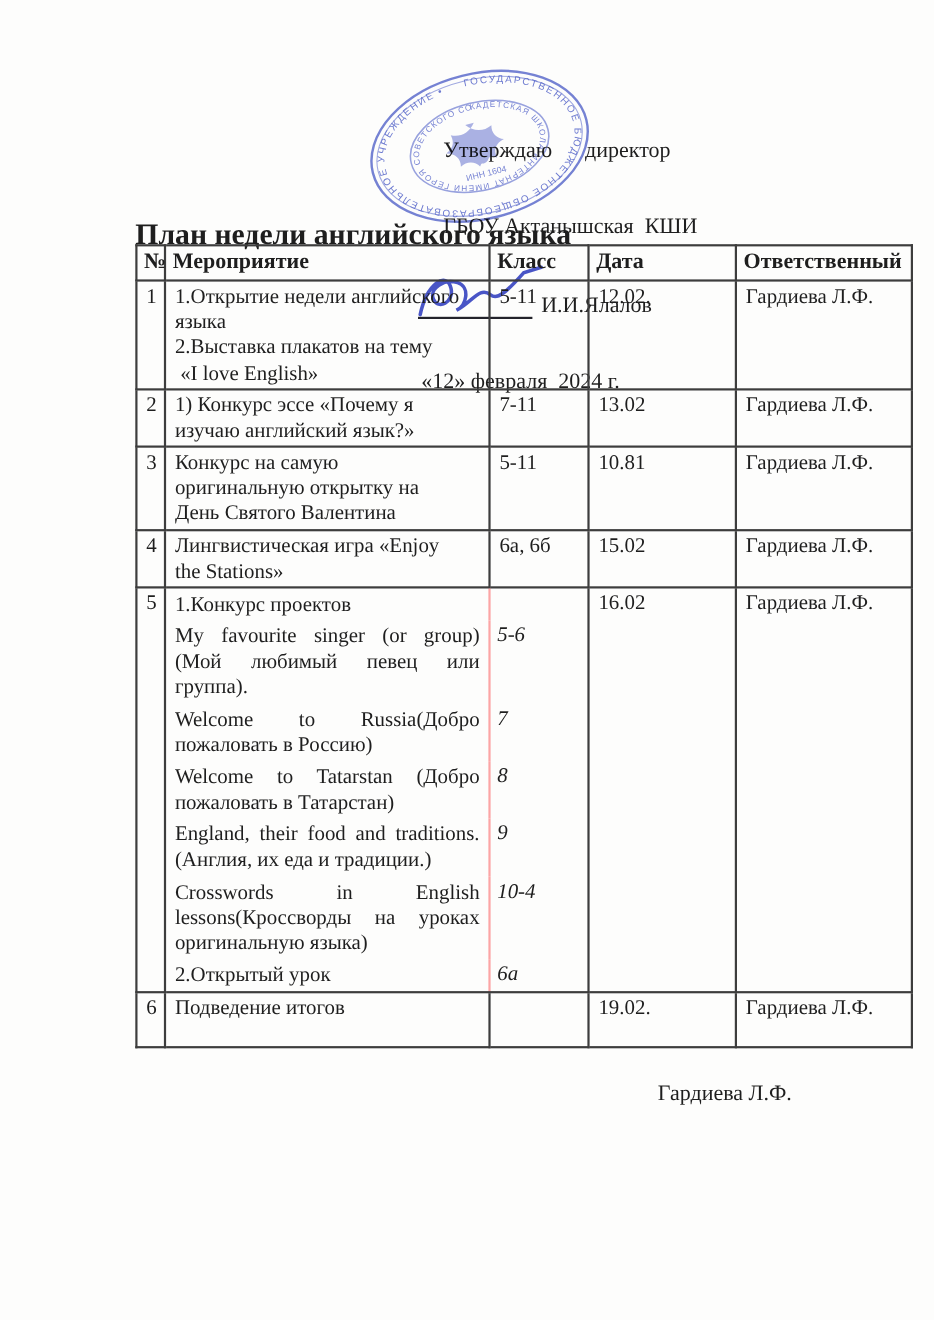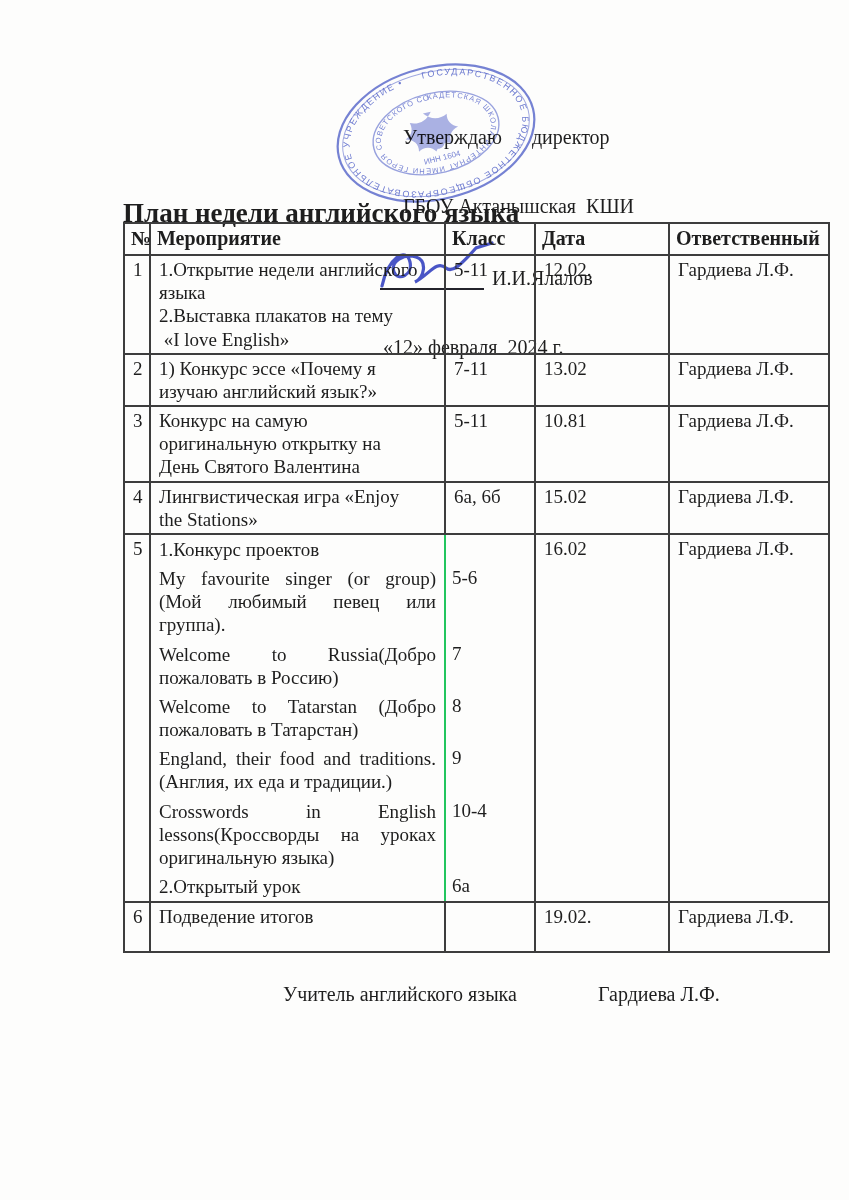--- a/index.html
+++ b/index.html
@@ -46,21 +46,21 @@
   }
   .plan th{font-size:20px;text-align:left;padding:2px 6px;height:26px;}
   .c-num{padding:2px 5px;}
   .pre{white-space:pre-wrap;}
   .va-b{vertical-align:bottom;padding-bottom:5px;}
   tr.rh1{height:96px;} tr.rh2{height:52px;} tr.rh3{height:71px;}
   tr.rh4{height:46px;} tr.rh6{height:50px;}
   td.merge{padding:0;}
   .r5{display:grid;grid-template-columns:1fr 90px;}
   .r5 .act{padding:3px 8px;text-align:justify;line-height:1.22;}
-  .r5 .cls{border-left:2px solid #22c55e;padding:2px 6px;}
+  .r5 .cls{border-left:2px solid #fca5a5;padding:2px 6px;font-style:italic;}
   .pt18{padding-top:20px;} .pt4{padding-top:5px;} .pt2{padding-top:3px;}
   .pt14{padding-top:16px;} .pt12{padding-top:12px;}
 
   
   .footer{position:absolute;left:123px;top:983px;width:705px;font-size:20px;height:30px;}
   .f-left{position:absolute;left:160px;}
   .f-right{position:absolute;left:475px;}
 </style>
 </head>
 <body>
@@ -189,17 +189,16 @@
         <td class="c-num">6</td>
         <td>Подведение итогов</td>
         <td></td>
         <td>19.02.</td>
         <td>Гардиева Л.Ф.</td>
       </tr>
     </tbody>
   </table>
 
   <div class="footer">
-    <span class="f-left">Учитель английского языка</span>
     <span class="f-right">Гардиева Л.Ф.</span>
   </div>
 
 </div>
 
 </body></html>

